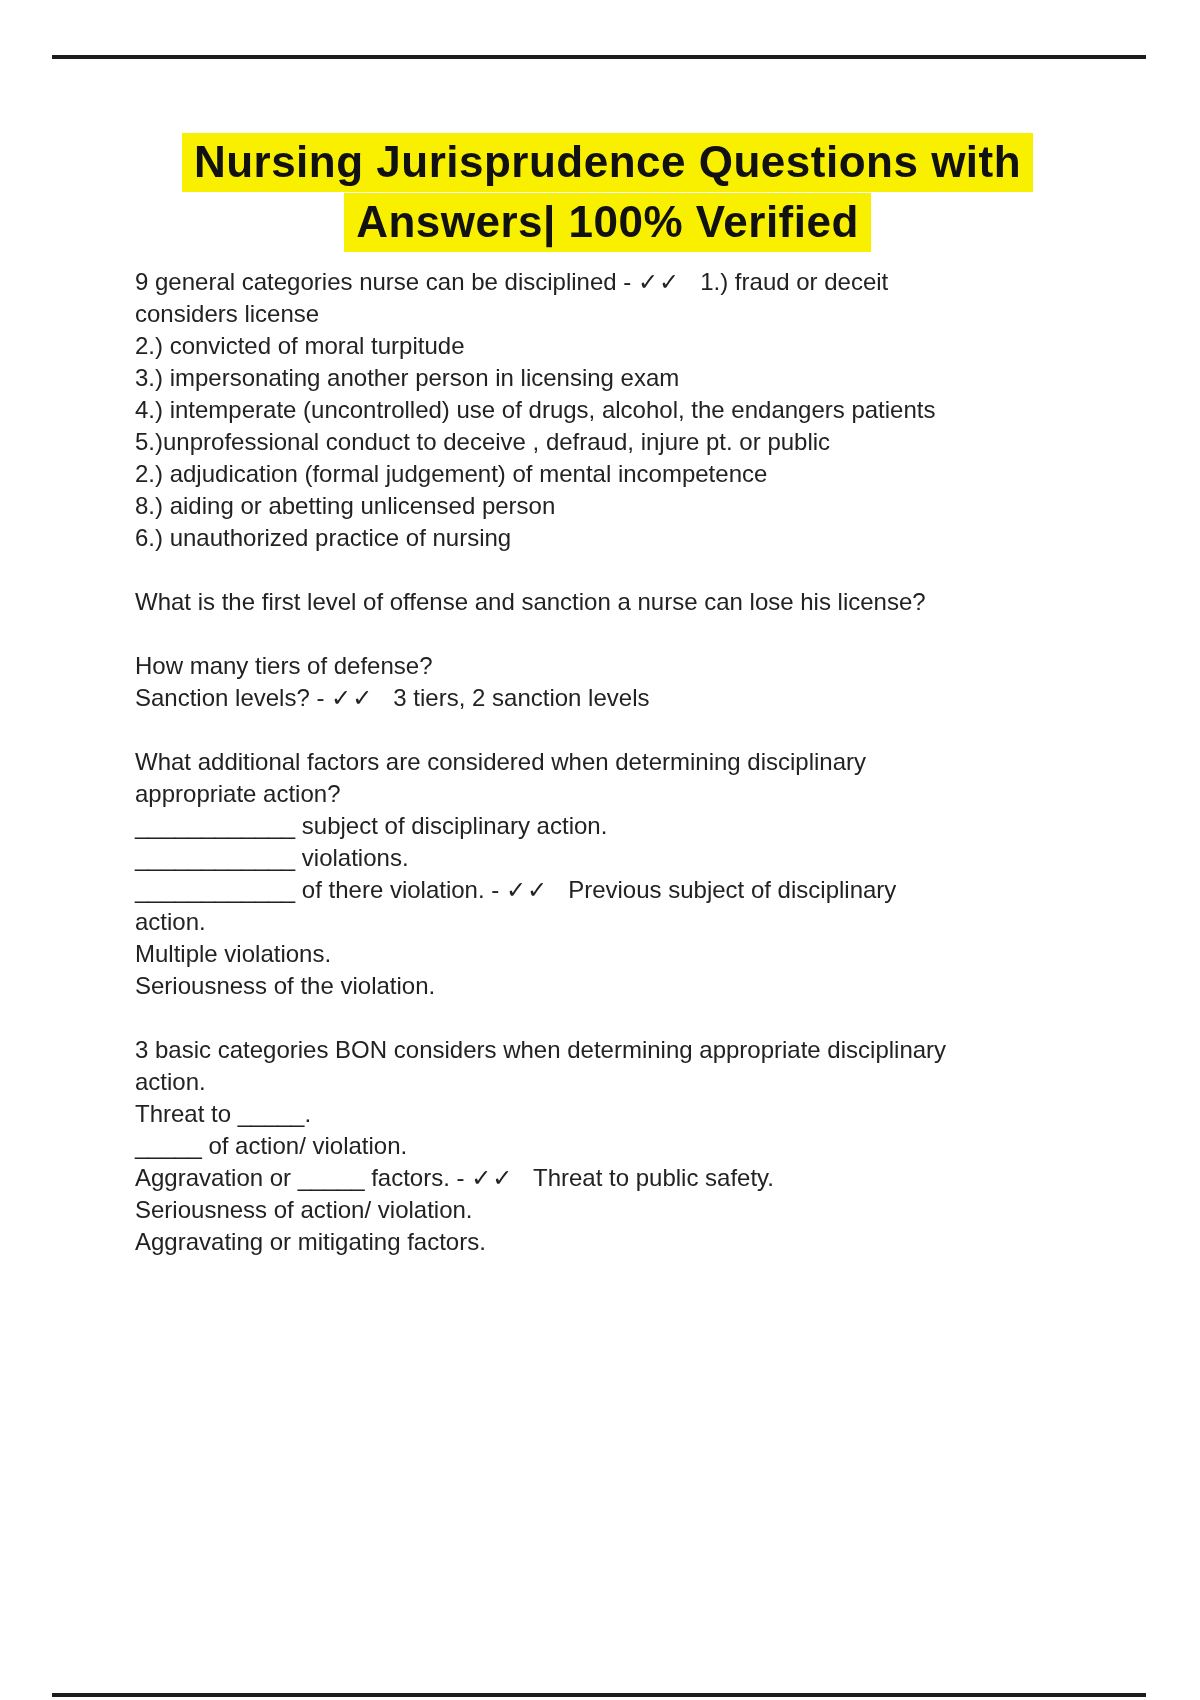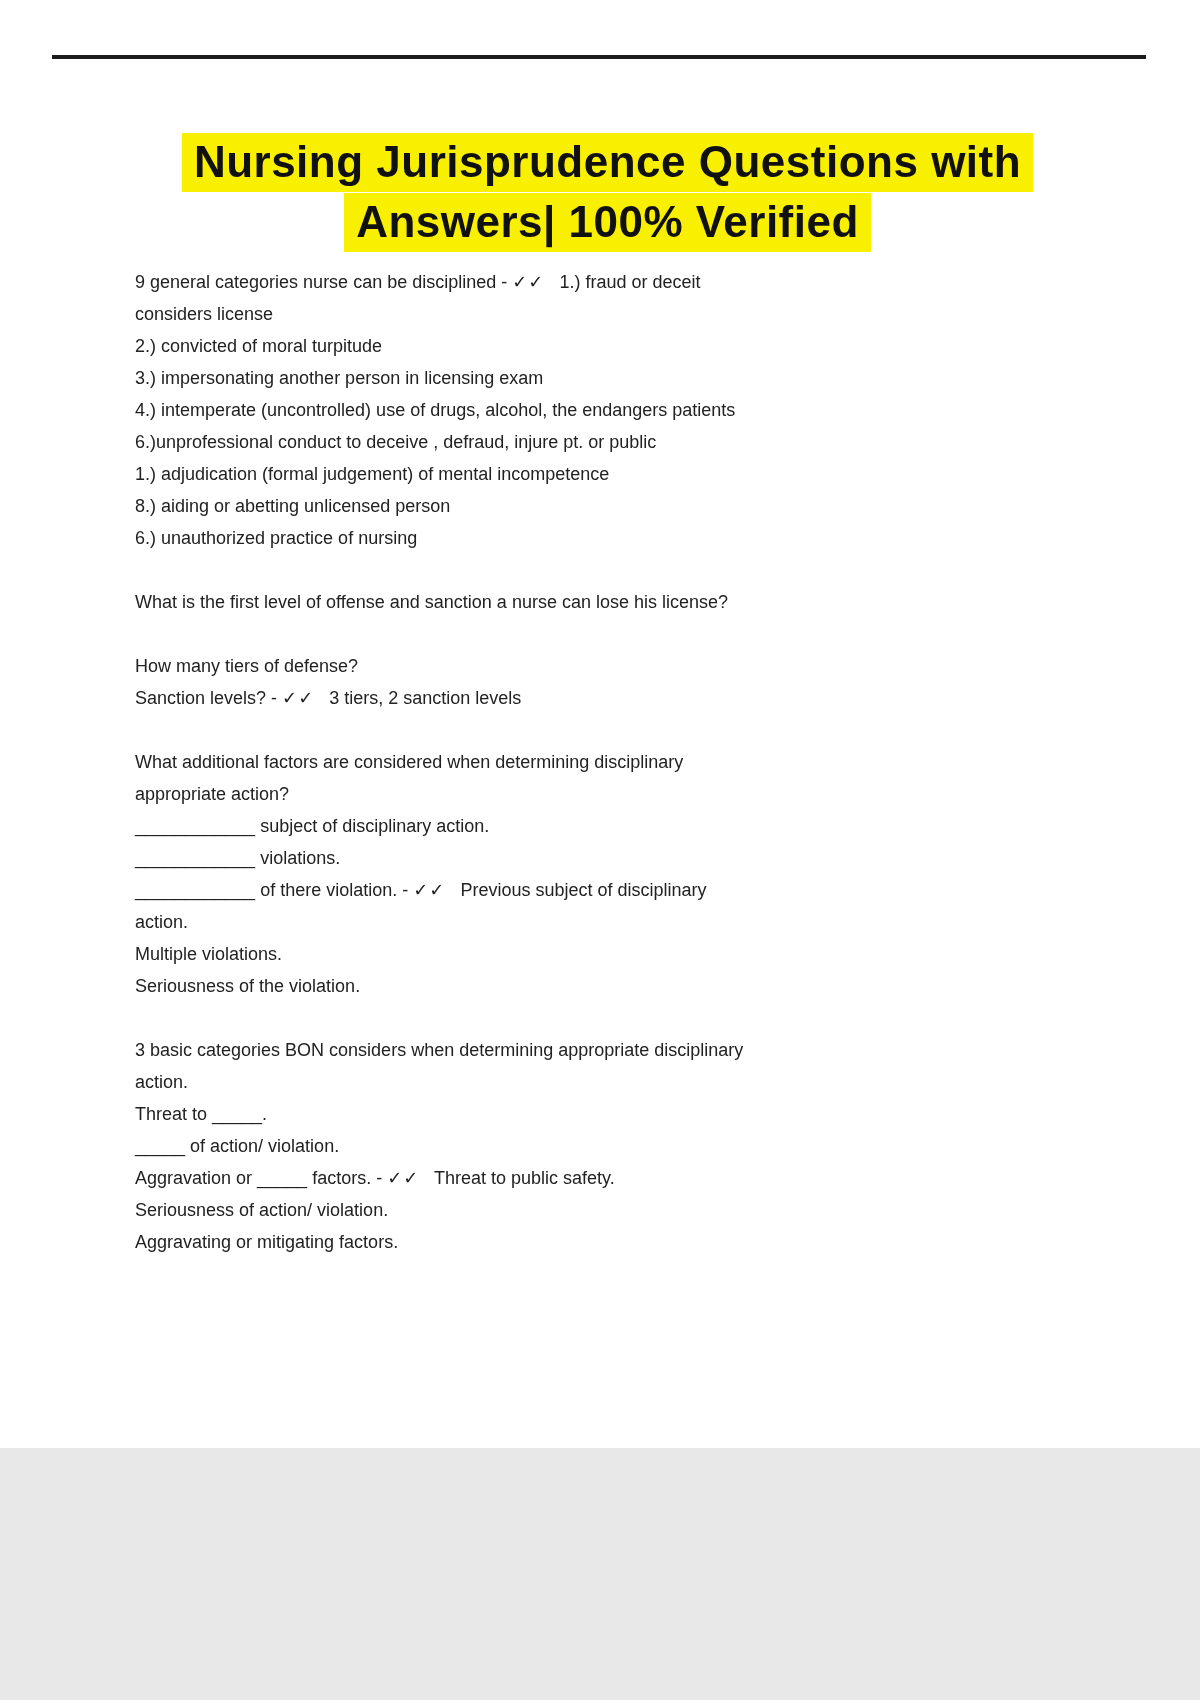--- a/index.html
+++ b/index.html
@@ -1,19 +1,19 @@
 <!DOCTYPE html>
 <html style="--page-bg: #ffffff; --text-color: #222222; --hl-color: #f9f000; --rule-color: #1c1c1c;"><head>
 <meta charset="utf-8">
 <style>
   html, body { margin: 0; padding: 0; background: #e8e8e8; }
   .page {
     position: relative;
     width: 1200px;
-    height: 1448px;
+    height: 1700px;
     margin: 0 auto;
     background: var(--page-bg, #ffffff);
     overflow: hidden;
     font-family: "Liberation Sans", "DejaVu Sans", sans-serif;
     color: var(--text-color, #222222);
   }
   .rule {
     position: absolute;
     left: 52px;
     width: 1094px;
@@ -38,21 +38,21 @@
     color: #111111;
   }
   .title .hl {
     background: var(--hl-color, #f9f000);
     padding: 4px 12px 6px 12px;
   }
   .qa { margin-top: 14px; }
   .qa-block { margin: 0; }
   .qa-block + .qa-block { margin-top: 32px; }
   .line {
-    font-size: 18px;
+    font-size: 24px;
     line-height: 32px;
     white-space: pre;
     color: var(--text-color, #222222);
   }
   .check {
     font-weight: bold;
     font-family: "DejaVu Sans", sans-serif;
     letter-spacing: 1px;
   }
 </style>
@@ -65,22 +65,22 @@
   <div class="content">
     <h1 class="title"><span class="hl">Nursing Jurisprudence Questions with</span><br><span class="hl">Answers| 100% Verified</span></h1>
 
     <div id="qa" class="qa">
         <div class="qa-block">
           <div class="line">9 general categories nurse can be disciplined - <span class="check">✓✓</span>   1.) fraud or deceit</div>
           <div class="line">considers license</div>
           <div class="line">2.) convicted of moral turpitude</div>
           <div class="line">3.) impersonating another person in licensing exam</div>
           <div class="line">4.) intemperate (uncontrolled) use of drugs, alcohol, the endangers patients</div>
-          <div class="line">6.)unprofessional conduct to deceive , defraud, injure pt. or public</div>
-          <div class="line">1.) adjudication (formal judgement) of mental incompetence</div>
+          <div class="line">5.)unprofessional conduct to deceive , defraud, injure pt. or public</div>
+          <div class="line">2.) adjudication (formal judgement) of mental incompetence</div>
           <div class="line">8.) aiding or abetting unlicensed person</div>
           <div class="line">6.) unauthorized practice of nursing</div>
         </div>
         <div class="qa-block">
           <div class="line">What is the first level of offense and sanction a nurse can lose his license?</div>
         </div>
         <div class="qa-block">
           <div class="line">How many tiers of defense?</div>
           <div class="line">Sanction levels? - <span class="check">✓✓</span>   3 tiers, 2 sanction levels</div>
         </div>

